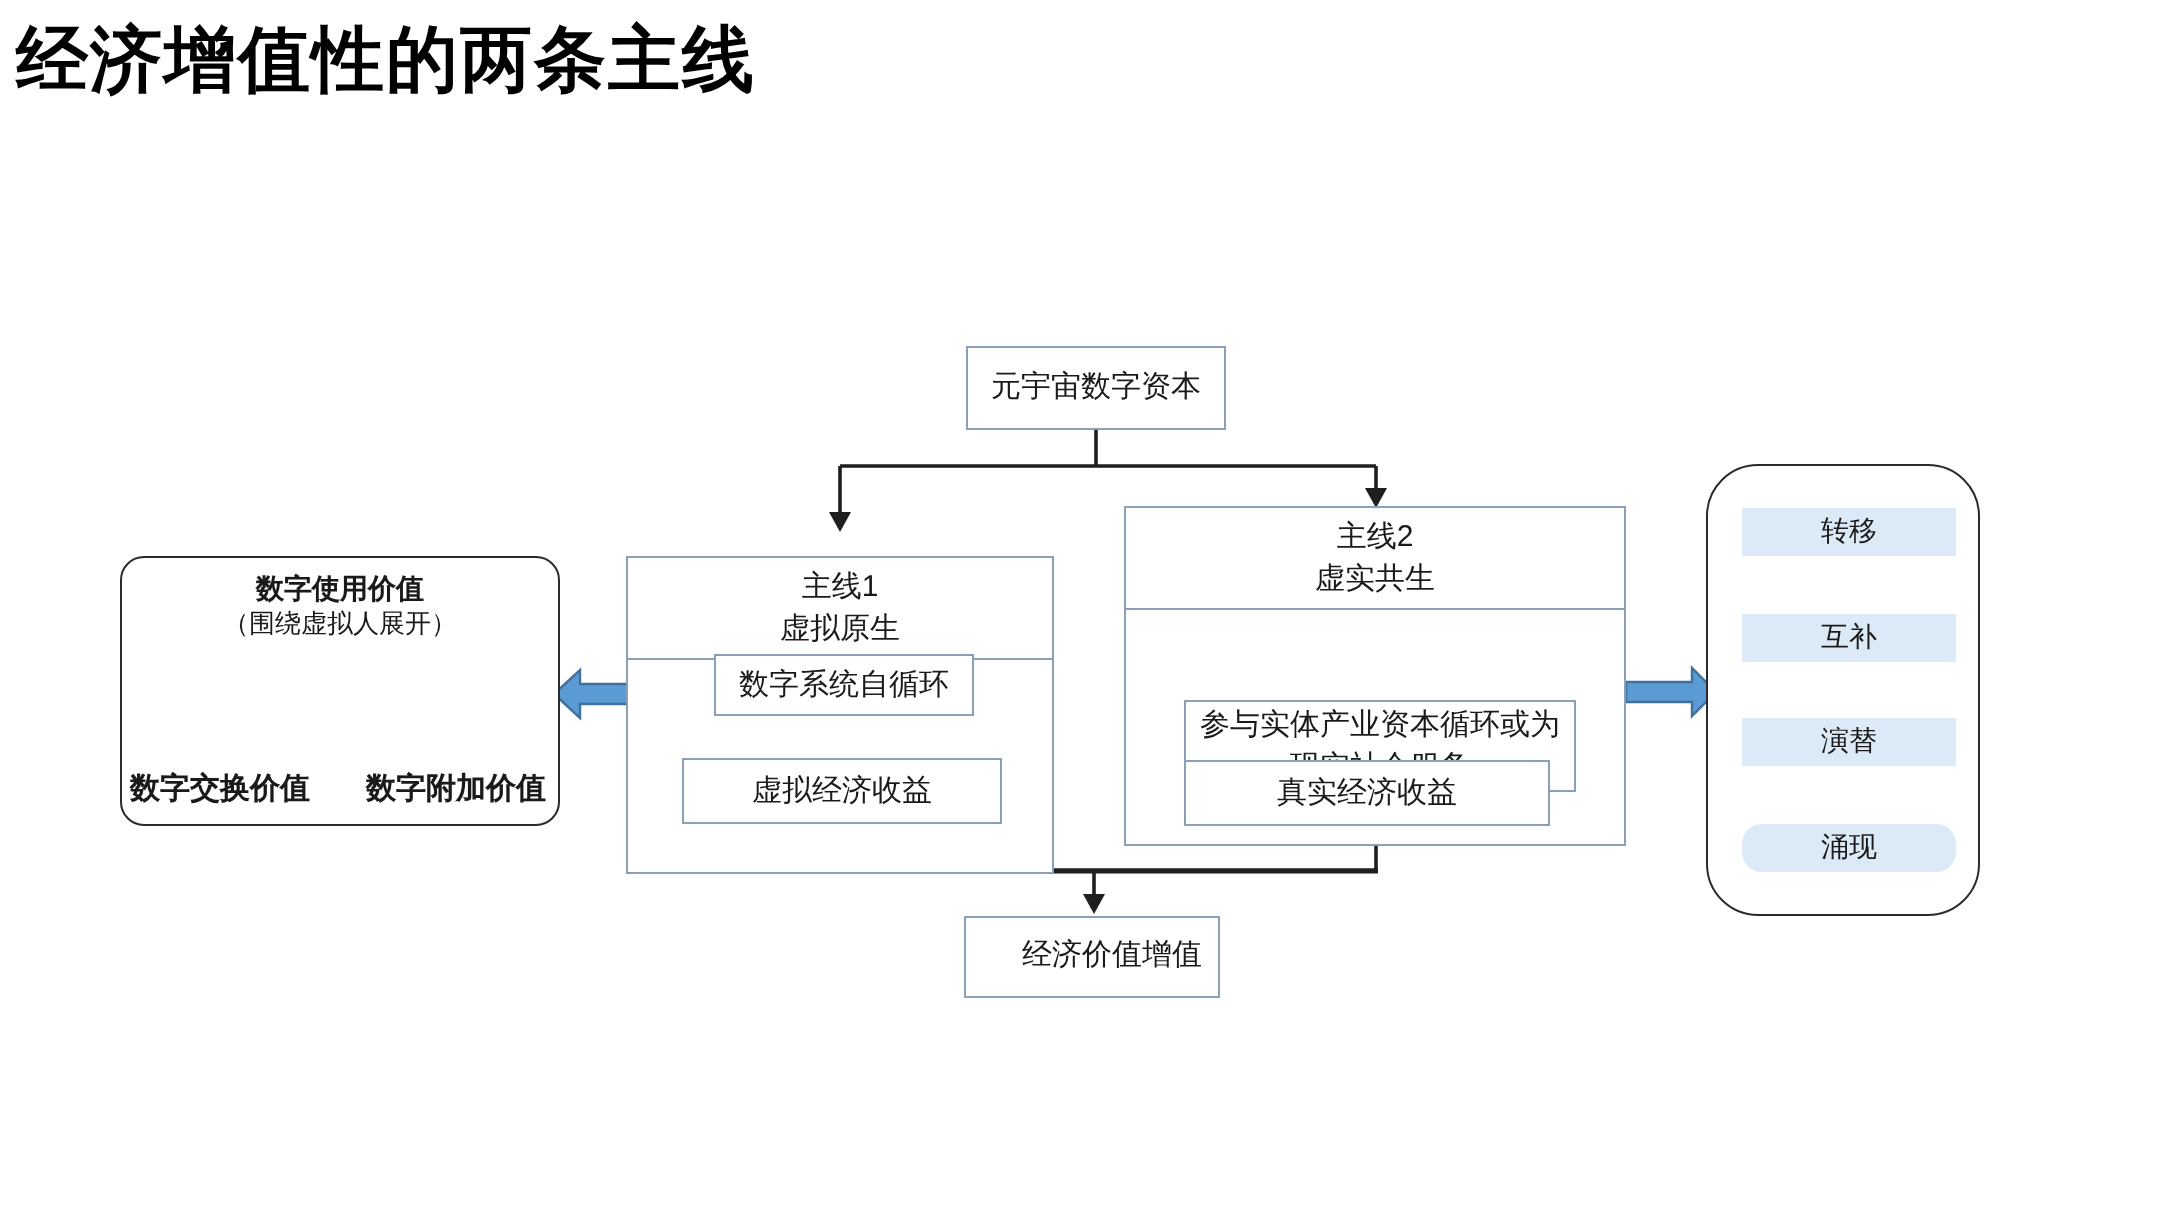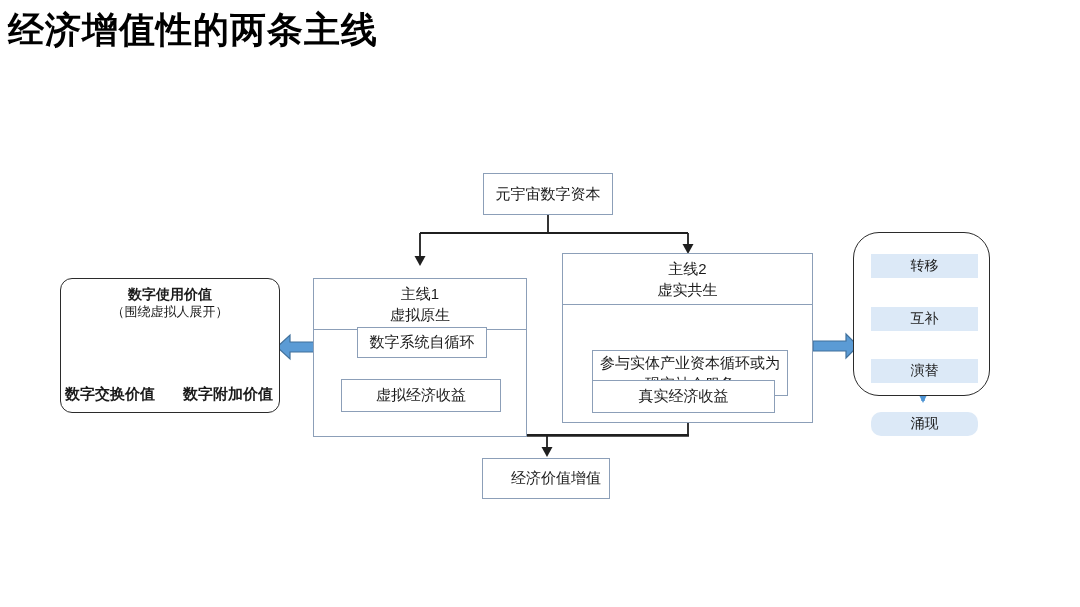--- a/index.html
+++ b/index.html
@@ -135,21 +135,21 @@
     <span>经济价值增值</span>
   </div>
 
   <div class="rounded-panel" style="left:60px;top:278px;width:220px;height:135px;border-radius:12px;">
     <div class="lp-top">数字使用价值</div>
     <div class="lp-top2">（围绕虚拟人展开）</div>
     <div class="lp-bl">数字交换价值</div>
     <div class="lp-br">数字附加价值</div>
   </div>
 
-  <div class="rounded-panel" style="left:853px;top:232px;width:137px;height:164px;border-radius:26px;">
+  <div class="rounded-panel" style="left:853px;top:232px;width:137px;height:226px;border-radius:26px;">
     <div class="evo-step" style="top:21px;">
       <span>转移</span>
     </div>
     <div class="evo-step" style="top:74px;">
       <span>互补</span>
     </div>
     <div class="evo-step" style="top:126px;">
       <span>演替</span>
     </div>
     <div class="evo-step" style="top:179px;border-radius:10px;">

